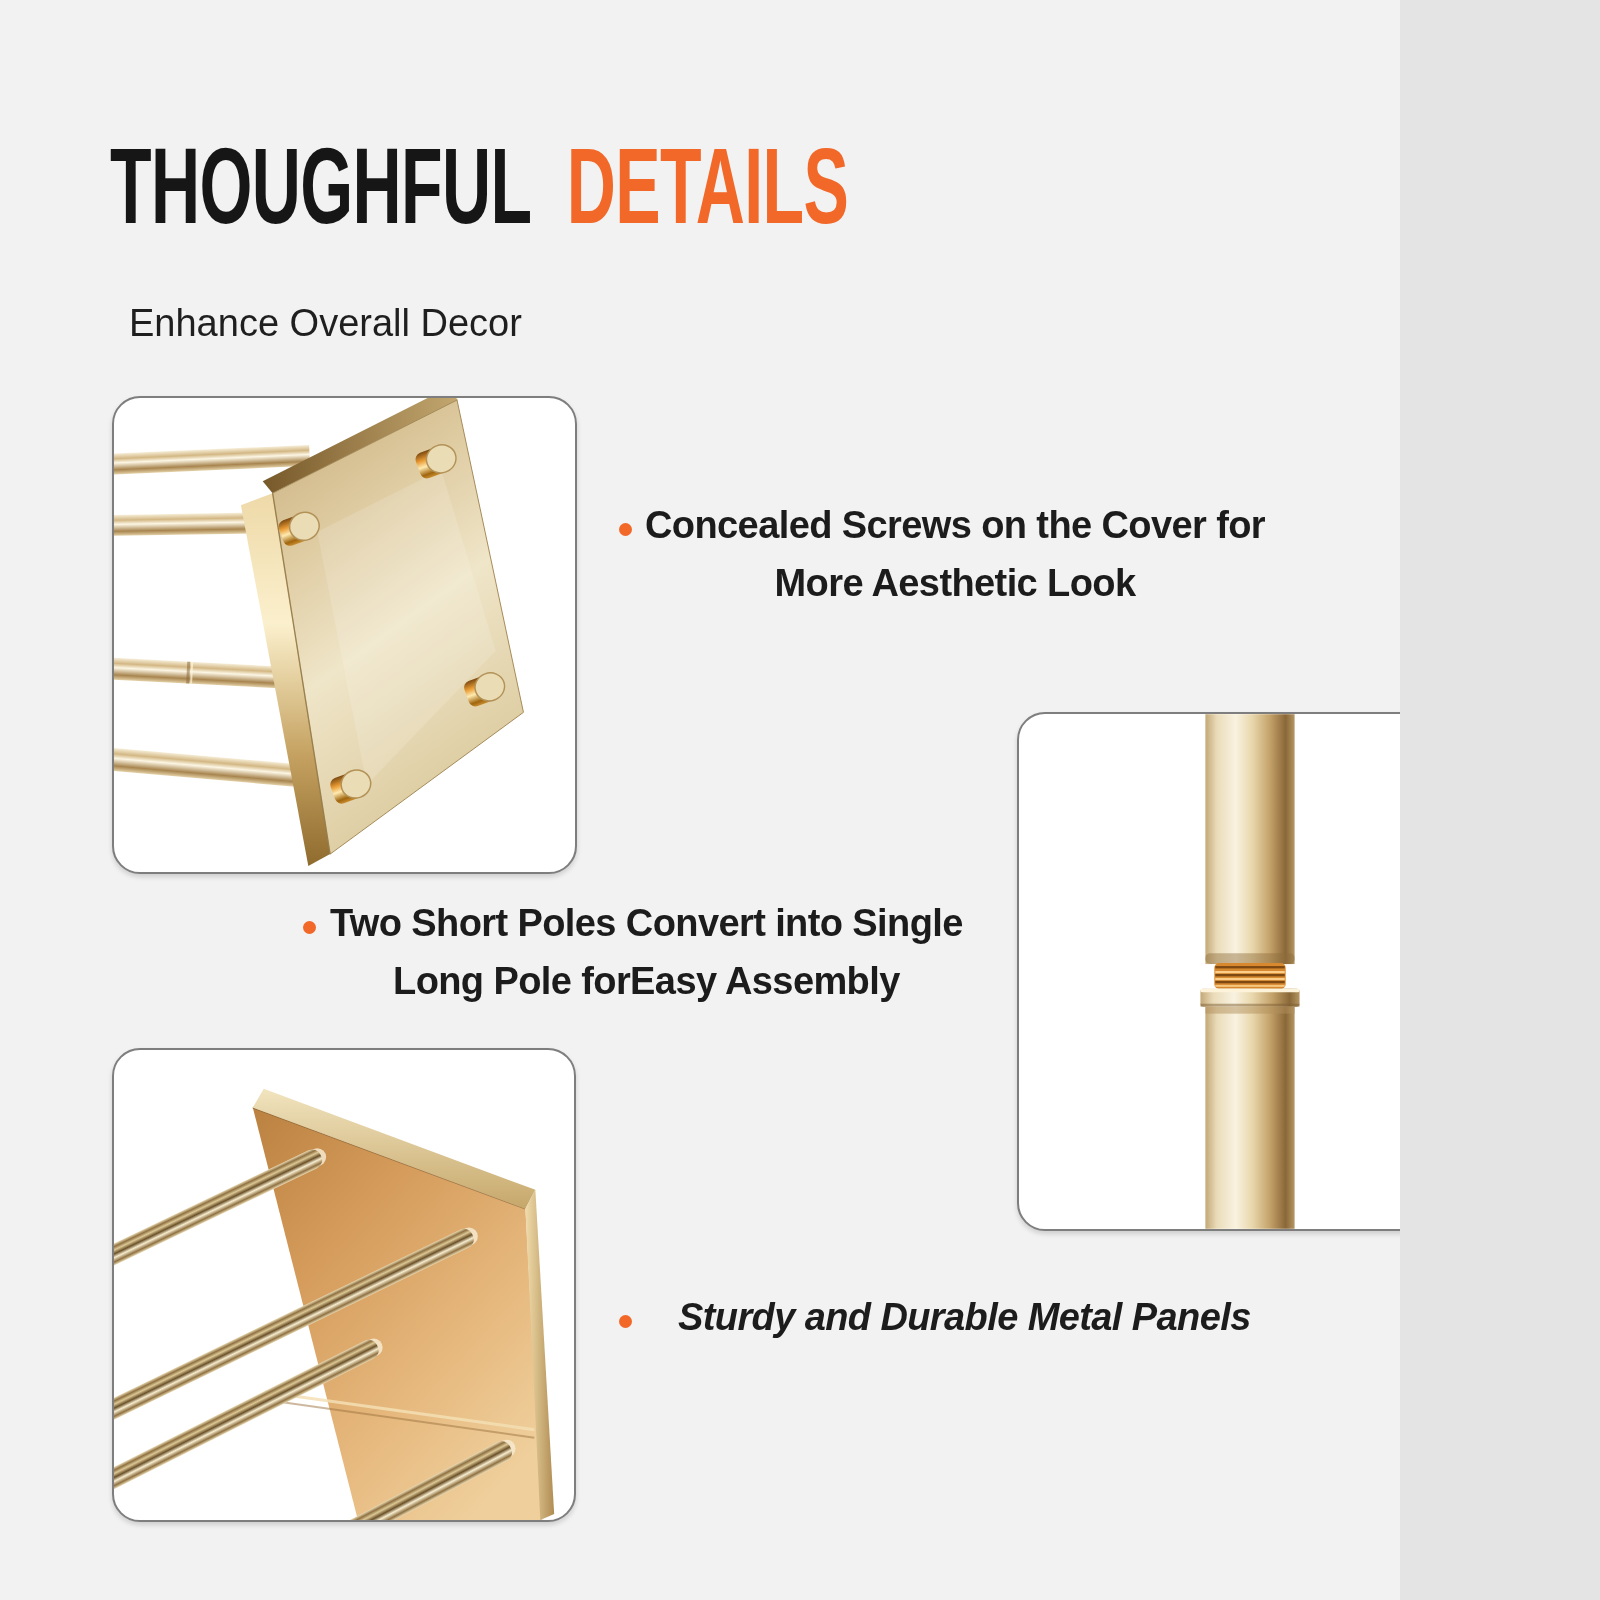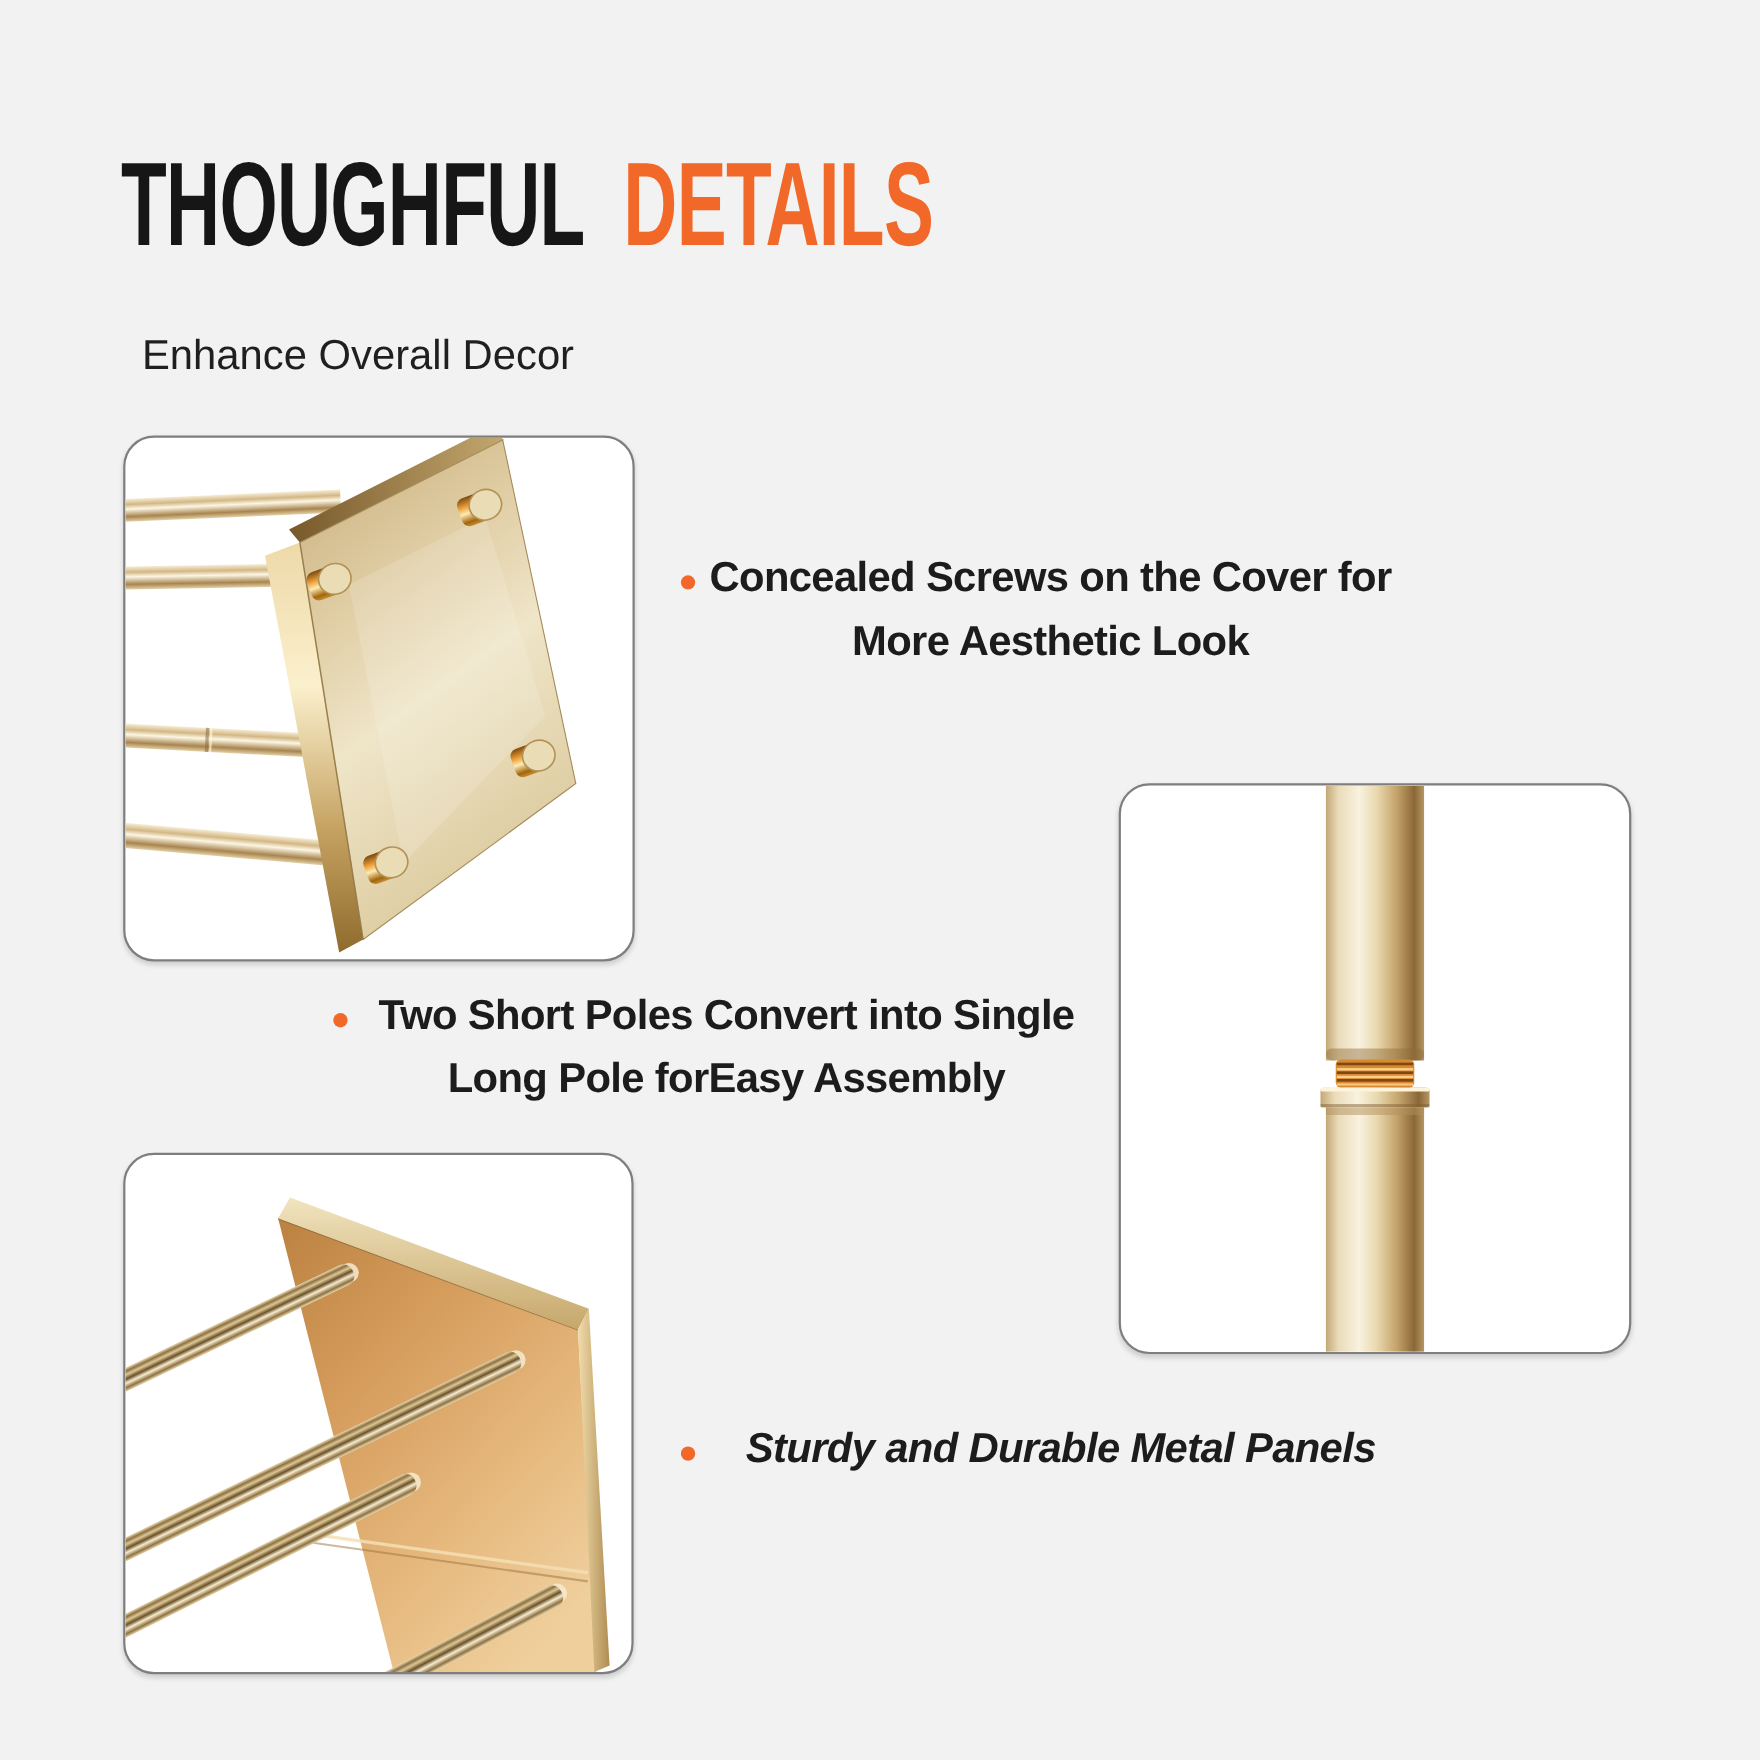--- a/index.html
+++ b/index.html
@@ -1,17 +1,17 @@
 <!DOCTYPE html>
 <html><head>
 <meta charset="utf-8">
 <style>
   html,body{margin:0;padding:0;}
   body{background:#e4e4e4;font-family:"Liberation Sans",sans-serif;}
-  .canvas{position:relative;width:1600px;height:1600px;background:#f2f2f2;overflow:hidden;}
+  .canvas{position:relative;width:1400px;height:1600px;background:#f2f2f2;overflow:hidden;}
 
   
   .title{
     position:absolute;left:110px;top:132px;margin:0;
     font-family:"Liberation Sans",sans-serif;font-weight:700;font-size:108px;line-height:1;
     white-space:nowrap;letter-spacing:-1px;
     transform:scaleX(0.63);transform-origin:left top;
   }
   .title .t-black{color:#161616;margin-right:56px;}
   .title .t-orange{color:#f26829;}
@@ -38,21 +38,21 @@
   .dot-1{left:619px;top:523px;}
   .dot-2{left:303px;top:921px;}
   .dot-3{left:619px;top:1315px;}
   .ftext{
     position:absolute;margin:0;
     font-size:38px;line-height:58px;font-weight:700;color:#1c1c1c;letter-spacing:-0.6px;
     white-space:nowrap;
     text-align:center;
   }
   .ftext-1{left:645px;top:496px;}
-  .ftext-2{left:330px;top:894px;margin-left:14px;}
+  .ftext-2{left:330px;top:894px;}
   .ftext-3{left:678px;top:1288px;font-style:italic;}
 </style>
 </head>
 <body>
 
 <div class="canvas">
 
   <h1 class="title"><span class="t-black">THOUGHFUL</span><span class="t-orange">DETAILS</span></h1>
 
   <p class="subtitle">Enhance Overall Decor</p>

